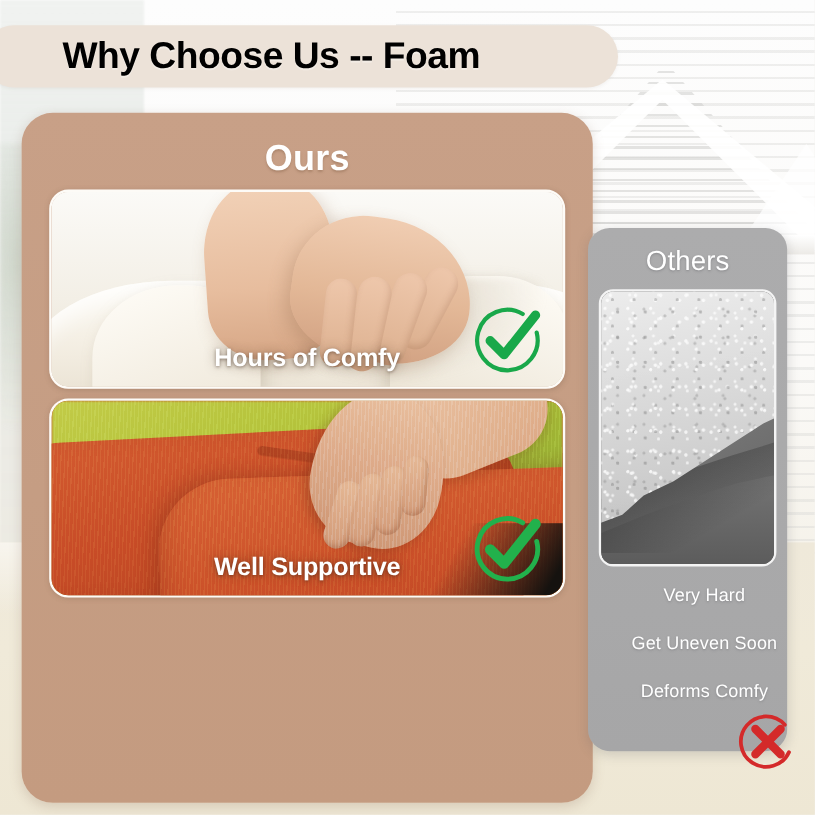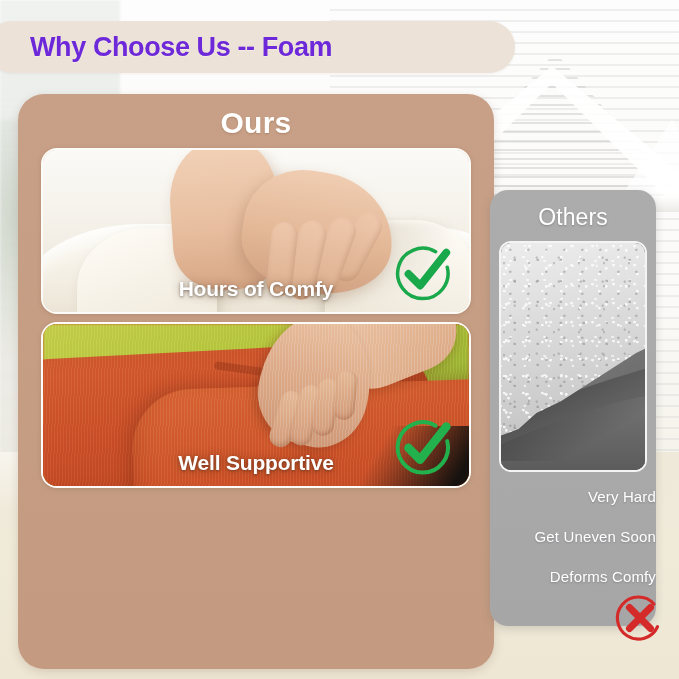--- a/index.html
+++ b/index.html
@@ -82,34 +82,34 @@
   }
 
   
   .header-banner{
     position:absolute;left:-14px;top:21px;width:529px;height:52px;
     background:#ece2d8;border-radius:26px;
     display:flex;align-items:center;
     box-shadow:0 1px 3px rgba(120,100,85,.08);
   }
   .header-title{
-    margin-left:44px;
-    font-size:27px;font-weight:bold;color:#6d28d9;
+    margin-left:66px;
+    font-size:31px;font-weight:bold;color:#000000;
     letter-spacing:-.4px;white-space:nowrap;
     text-shadow:0 1px 0 rgba(255,255,255,.35);
   }
 
   
   .ours-panel{
     position:absolute;left:18px;top:94px;width:476px;height:575px;
     background:linear-gradient(180deg,#c8a087 0%,#c59d83 55%,#c49b80 100%);
     border-radius:26px;
     box-shadow:0 3px 10px rgba(130,100,80,.22);
     display:flex;flex-direction:column;align-items:center;
-    padding-top:6px;box-sizing:border-box;
+    padding-top:16px;box-sizing:border-box;
   }
   .ours-title{
     font-size:30px;font-weight:bold;color:#ffffff;
     letter-spacing:.2px;margin:6px 0 8px 0;
     text-shadow:0 1px 2px rgba(120,85,60,.35);
   }
 
   .card{
     position:relative;width:430px;height:166px;margin-bottom:8px;
     border-radius:16px;border:2px solid #fdfbf7;
@@ -329,21 +329,21 @@
   .of-floor{
     position:absolute;left:0;bottom:0;width:100%;height:86px;
     background:linear-gradient(180deg,#787878 0%,#6a6a6a 50%,#5c5c5c 100%);
     clip-path:polygon(0% 70%,26% 52%,52% 36%,78% 22%,100% 14%,100% 100%,0% 100%);
   }
   .x-badge{
     position:absolute;right:-12px;bottom:-20px;width:56px;height:56px;z-index:8;
   }
   .others-list{
     margin-top:16px;width:100%;
-    display:flex;flex-direction:column;align-items:flex-end;
+    display:flex;flex-direction:column;align-items:center;
     padding-left:28px;box-sizing:border-box;
   }
   .others-item{
     font-size:15px;color:#ffffff;margin-bottom:23px;
     letter-spacing:.15px;white-space:nowrap;
     text-shadow:0 1px 2px rgba(80,80,85,.35);
   }
 </style>
 </head>
 <body>

